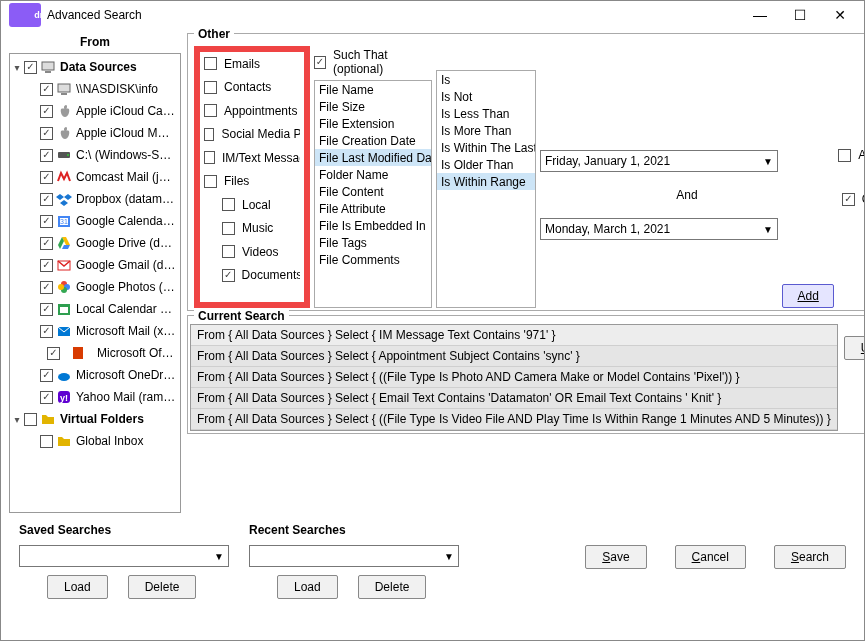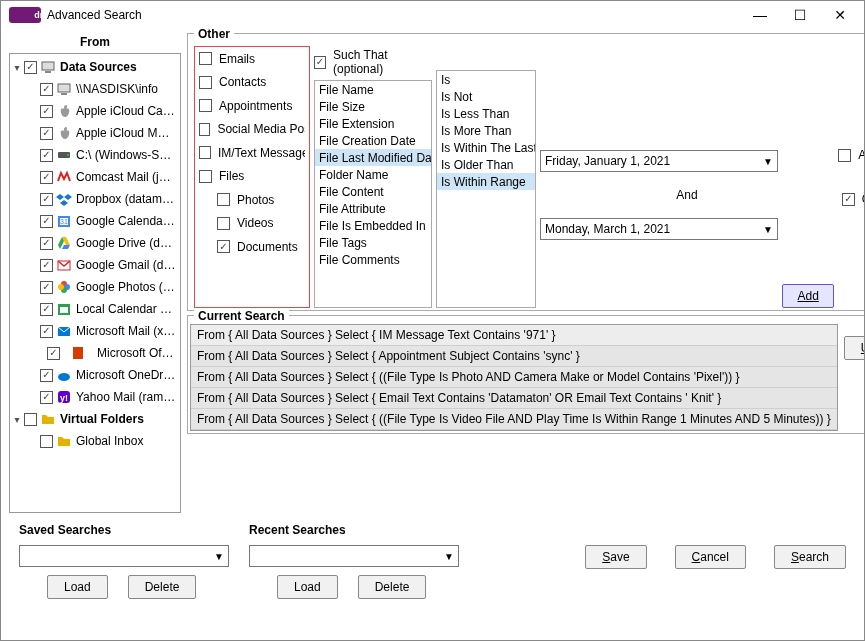--- a/index.html
+++ b/index.html
@@ -15,22 +15,22 @@
     border: 1px solid #888;
   }
   .titlebar {
     display: flex;
     align-items: center;
     height: 28px;
     padding: 0 4px 0 8px;
     background: #fff;
   }
   .titlebar .app-icon {
-    width: 16px; height: 16px;
-    background: #701a75;
+    width: 16px; height: 24px;
+    background: #8b5cf6;
     border-radius: 3px;
     margin-right: 6px;
     display:flex;align-items:center;justify-content:center;
     color:#fff;font-size:9px;font-weight:bold;padding-left:32px;
   }
   .titlebar .title { flex: 1; font-size: 12px; }
   .titlebar .winbtn {
     width: 40px; height: 26px;
     display: flex; align-items: center; justify-content: center;
     font-size: 14px;
@@ -113,21 +113,21 @@
   }
   .find-body {
     display: flex;
     gap: 4px;
     padding: 0 6px 2px 6px;
     margin-top: -4px;
   }
 
   .types-col {
     width: 116px;
-    border: 1px solid #ef4444;
+    border: 6px solid #ef4444;
     background:#fff;
     overflow:hidden;
   }
   .chk-row { display:flex;align-items:center;height:23.5px;padding:0 4px; }
   .chk-row .lbl { margin-left:4px; white-space:nowrap; overflow:hidden; text-overflow:clip;}
   .chk-row.sub { padding-left: 22px; }
 
   .suchthat-col { width:118px; display:flex;flex-direction:column;}
   .suchthat-head {display:flex;align-items:center;padding:2px 0 4px 0;}
   .suchthat-head .lbl{margin-left:4px;}
@@ -450,21 +450,25 @@
             <div class="chk-row">
               <span class="chk "></span>
               <span class="lbl">IM/Text Messages</span>
             </div>
             <div class="chk-row">
               <span class="chk "></span>
               <span class="lbl">Files</span>
             </div>
             <div class="chk-row sub">
               <span class="chk "></span>
-              <span class="lbl">Photos</span>
+              <span class="lbl">Local</span>
+            </div>
+            <div class="chk-row sub">
+              <span class="chk "></span>
+              <span class="lbl">Music</span>
             </div>
             <div class="chk-row sub">
               <span class="chk "></span>
               <span class="lbl">Videos</span>
             </div>
             <div class="chk-row sub">
               <span class="chk checked"></span>
               <span class="lbl">Documents</span>
             </div>
           </div>

